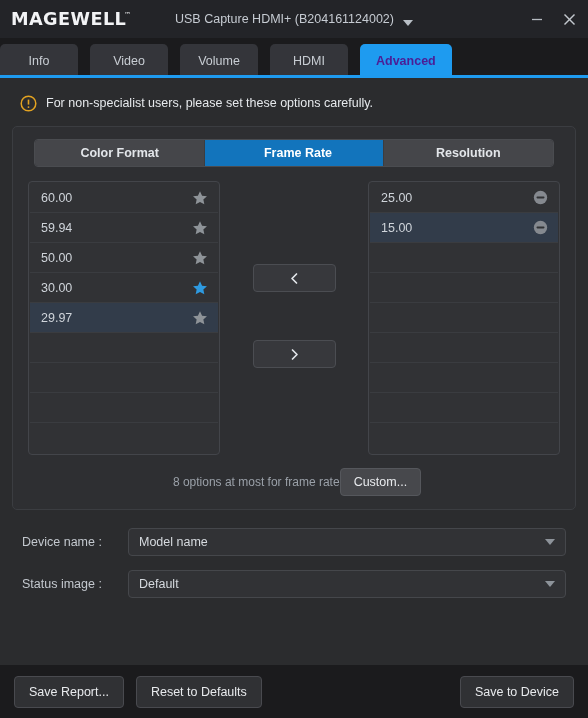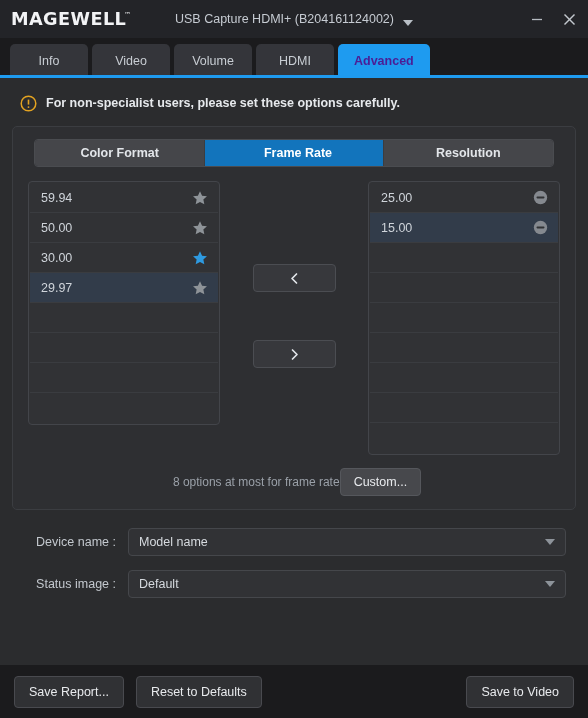--- a/index.html
+++ b/index.html
@@ -68,22 +68,22 @@
     width: 18px; height: 18px;
     display: flex; align-items: center; justify-content: center;
     cursor: pointer;
   }
   .win-btn svg { display: block; }
 
   
   .tabbar-wrap { position: relative; height: 40px; min-height: 40px; background:#1b1b1d; }
   .tabbar {
     display: flex; align-items: flex-end;
-    height: 40px; padding-left: 10px;
-    gap: 4px;
+    height: 40px; 
+    gap: 12px;
   }
   .tab {
     height: 34px; min-width: 78px;
     padding: 0 16px;
     background: #34353a;
     border-radius: 5px 5px 0 0;
     display: flex; align-items: center; justify-content: center;
     font-size: 12.5px;
     color: #c8cdd3;
     cursor: pointer;
@@ -105,21 +105,21 @@
     flex: 1;
     background: #2b2c2e;
     padding: 12px 12px 0 12px;
     display: flex; flex-direction: column;
   }
   .notice {
     display: flex; align-items: center; gap: 9px;
     height: 26px; padding-left: 8px;
     margin-bottom: 10px;
   }
-  .notice-text { font-size: 12.5px; color: #e6e9ec; font-weight: 700; }
+  .notice-text { font-size: 12.5px; color: #e6e9ec; font-weight: 400; }
 
   
   .panel {
     background: #2e2f32;
     border: 1px solid #3b3d41;
     border-radius: 5px;
     padding: 12px 13px 13px 13px;
   }
   .segmented {
     display: flex;
@@ -206,21 +206,20 @@
   }
 
   
   .fields { margin-top: 18px; padding: 0 10px; }
   .field-row {
     display: flex; align-items: center;
     margin-bottom: 14px;
   }
   .field-label {
     width: 106px;
-    text-align: right;
     padding-right: 12px;
     font-size: 12.5px;
     color: #c3c8ce;
   }
   .select {
     position: relative;
     flex: 1;
     height: 28px;
     background: #313235;
     border: 1px solid #45474b;
@@ -317,20 +316,28 @@
 
       <div class="segmented">
         <div class="seg">Color Format</div>
         <div class="seg active">Frame Rate</div>
         <div class="seg">Resolution</div>
       </div>
 
       <div class="transfer">
 
         <div class="listbox" id="available-list">
+            <div class="lrow">
+              <span>60.00</span>
+              <span>
+                <svg class="star" viewBox="0 0 20 20">
+                  <polygon points="10,1.5 12.6,7.1 18.7,7.8 14.2,11.9 15.4,17.9 10,14.9 4.6,17.9 5.8,11.9 1.3,7.8 7.4,7.1" fill="#8e9398"></polygon>
+                </svg>
+              </span>
+            </div>
             <div class="lrow">
               <span>59.94</span>
               <span>
                 <svg class="star" viewBox="0 0 20 20">
                   <polygon points="10,1.5 12.6,7.1 18.7,7.8 14.2,11.9 15.4,17.9 10,14.9 4.6,17.9 5.8,11.9 1.3,7.8 7.4,7.1" fill="#8e9398"></polygon>
                 </svg>
               </span>
             </div>
             <div class="lrow">
               <span>50.00</span>
@@ -425,15 +432,15 @@
           <span class="caret"></span>
         </div>
       </div>
     </div>
   </div>
 
   <div class="footer">
     <button class="foot-btn">Save Report...</button>
     <button class="foot-btn">Reset to Defaults</button>
     <div class="spacer"></div>
-    <button class="foot-btn">Save to Video</button>
+    <button class="foot-btn">Save to Device</button>
   </div>
 </div>
 
 </body></html>

